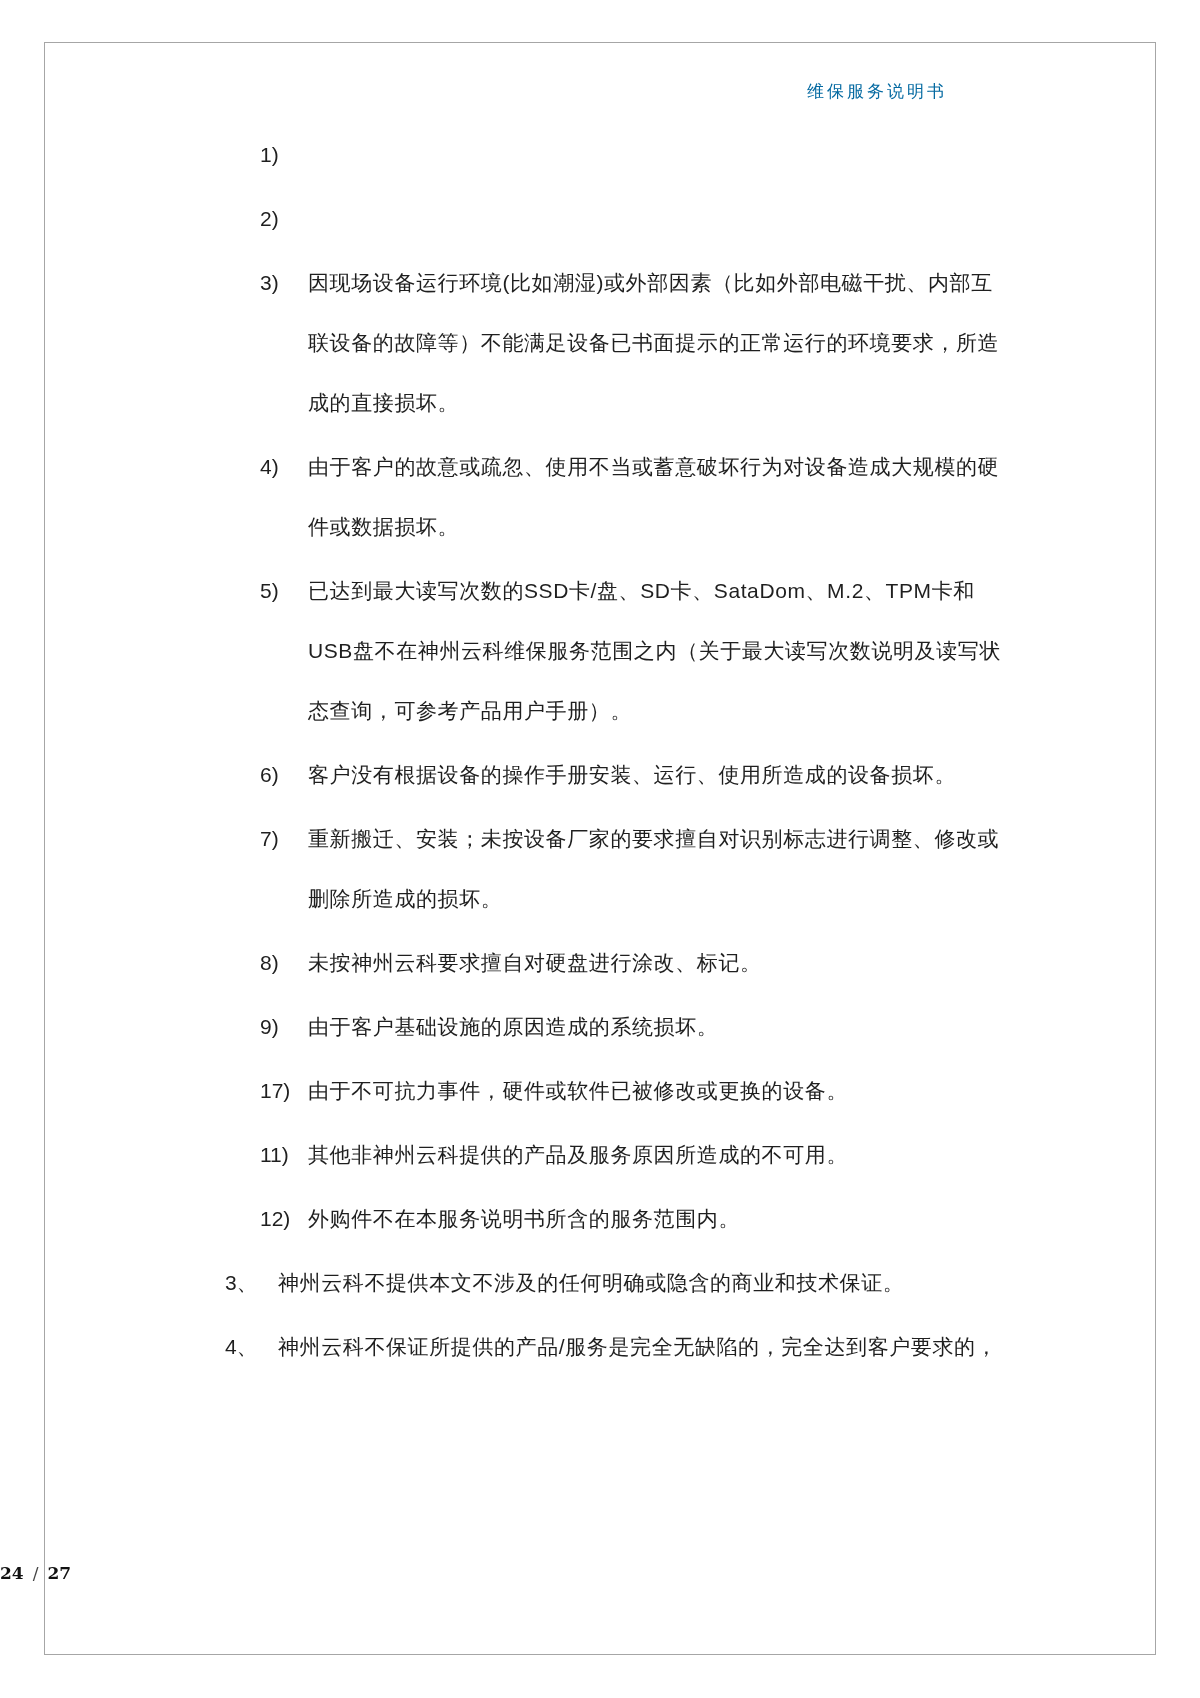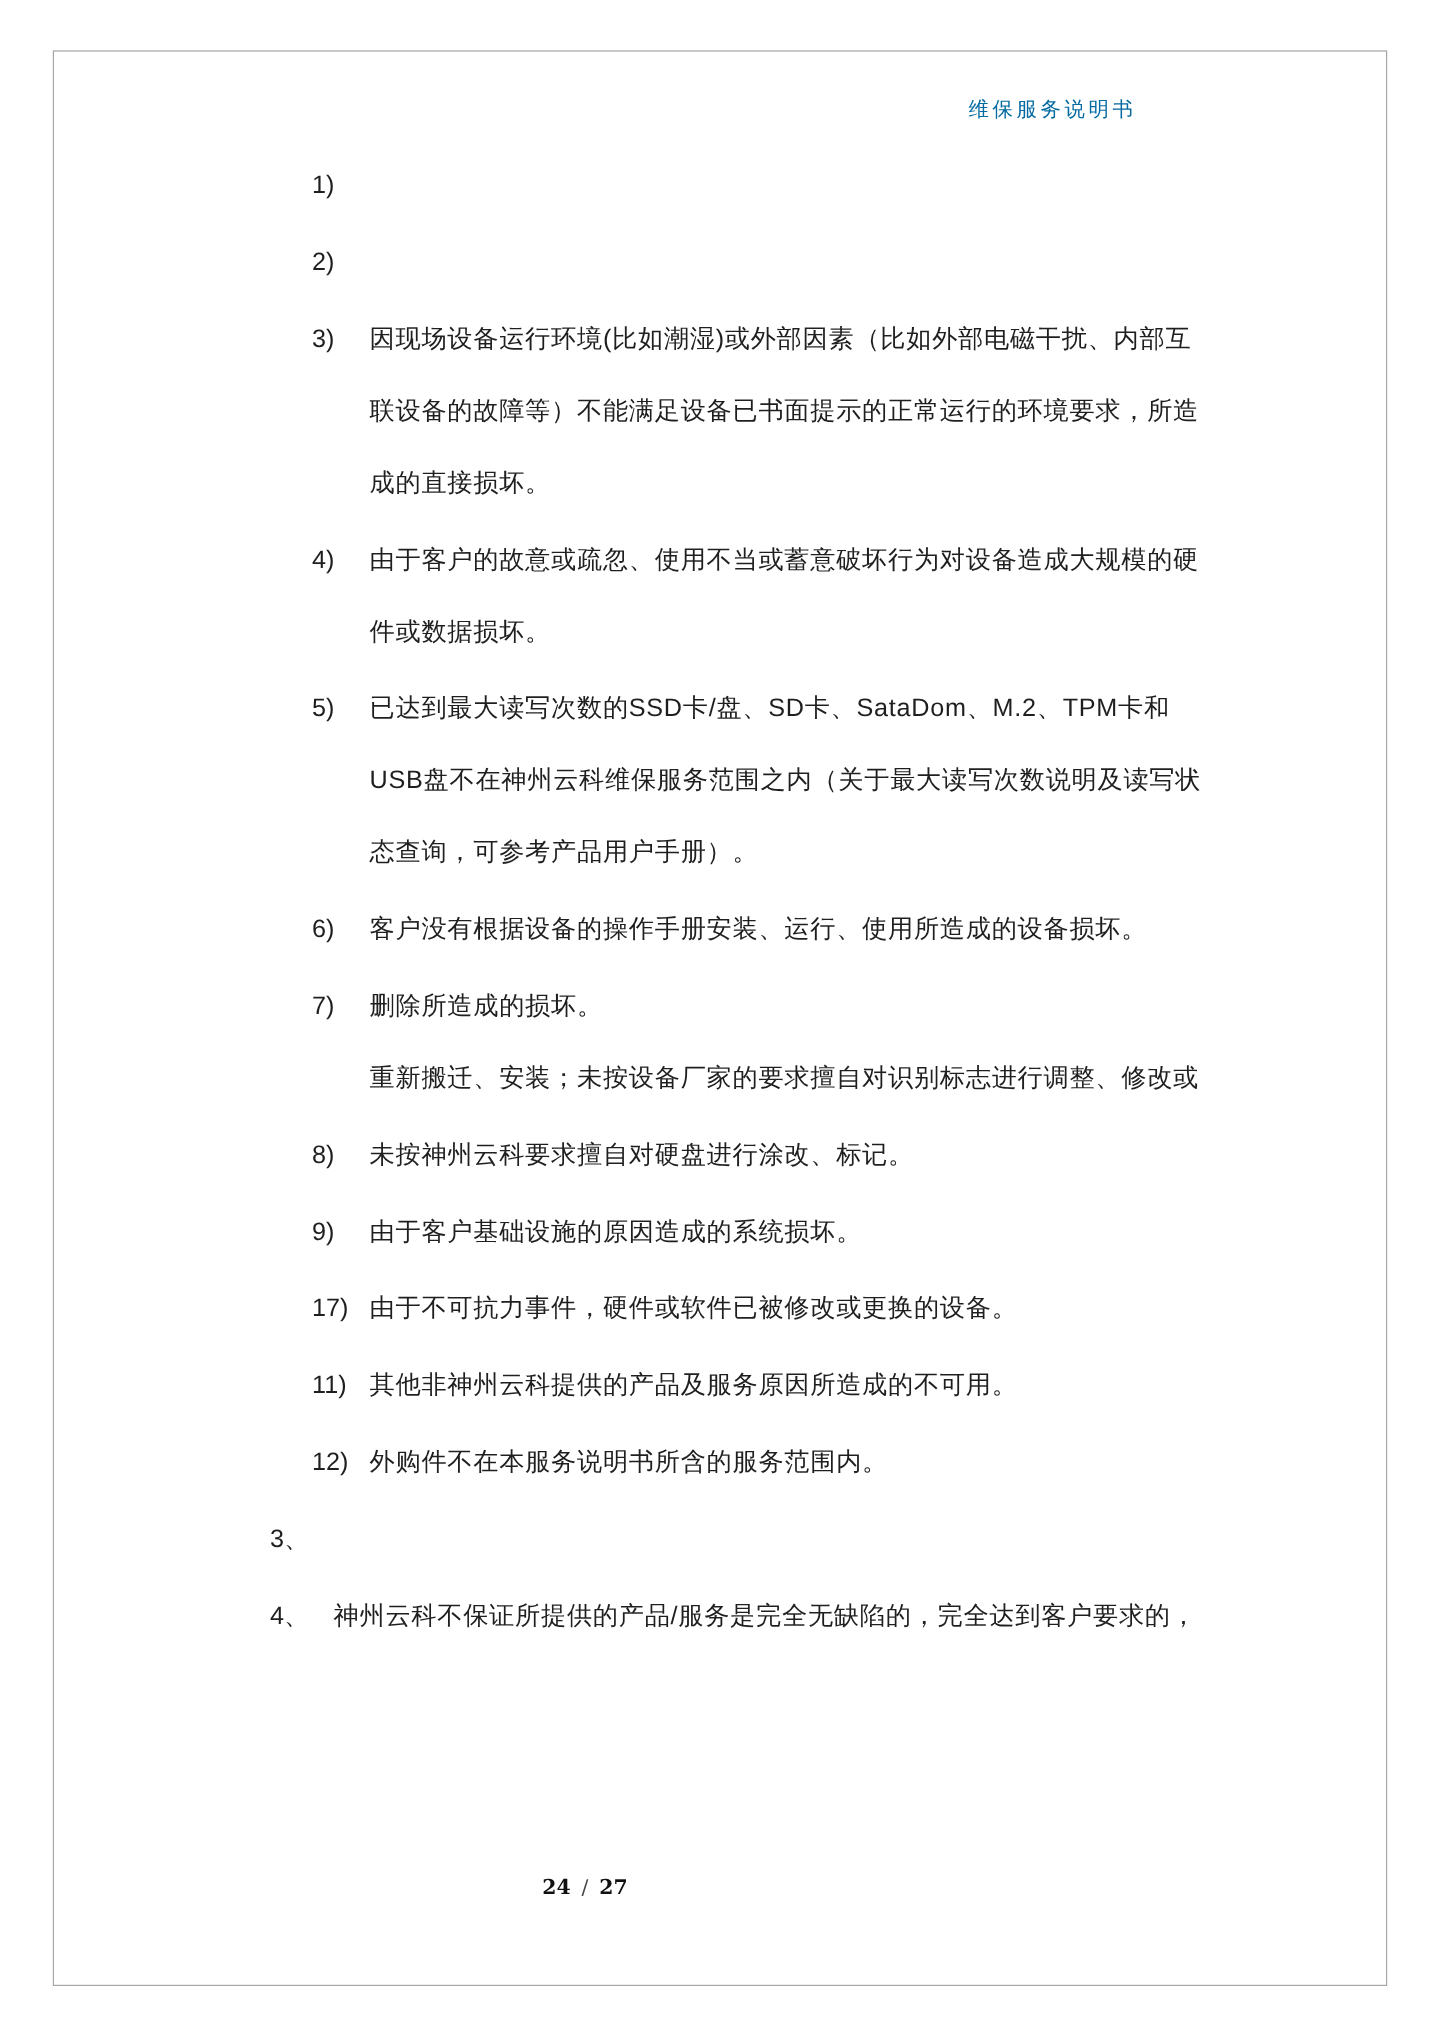--- a/index.html
+++ b/index.html
@@ -58,21 +58,20 @@
     display: block;
     line-height: 60px;
     white-space: nowrap;
     letter-spacing: 0.6px;
   }
   .doc-footer {
     position: absolute;
     top: 1563px;
     left: 0;
     width: 975px;
-    text-align: center;
     font-family: "DejaVu Serif", "Liberation Serif", serif;
     font-size: 17px;
     color: #111111;
   }
   .doc-footer .pnum { font-weight: bold; }
   .doc-footer .sep { padding: 0 9px; font-weight: normal; color: #444444; }
 </style>
 </head>
 <body>
 
@@ -121,22 +120,22 @@
     <div class="item">
       <span class="num">6)</span>
       <span class="text">
         <span class="line">客户没有根据设备的操作手册安装、运行、使用所造成的设备损坏。</span>
       </span>
     </div>
 
     <div class="item">
       <span class="num">7)</span>
       <span class="text">
+        <span class="line">重新搬迁、安装；未按设备厂家的要求擅自对识别标志进行调整、修改或</span>
         <span class="line">删除所造成的损坏。</span>
-        <span class="line">重新搬迁、安装；未按设备厂家的要求擅自对识别标志进行调整、修改或</span>
       </span>
     </div>
 
     <div class="item">
       <span class="num">8)</span>
       <span class="text">
         <span class="line">未按神州云科要求擅自对硬盘进行涂改、标记。</span>
       </span>
     </div>
 
@@ -167,20 +166,23 @@
         <span class="line">外购件不在本服务说明书所含的服务范围内。</span>
       </span>
     </div>
 
   </div>
 
   <div class="main-list">
 
     <div class="item">
       <span class="num">3、</span>
+      <span class="text">
+        <span class="line">神州云科不提供本文不涉及的任何明确或隐含的商业和技术保证。</span>
+      </span>
     </div>
 
     <div class="item">
       <span class="num">4、</span>
       <span class="text">
         <span class="line">神州云科不保证所提供的产品/服务是完全无缺陷的，完全达到客户要求的，</span>
       </span>
     </div>
 
   </div>

